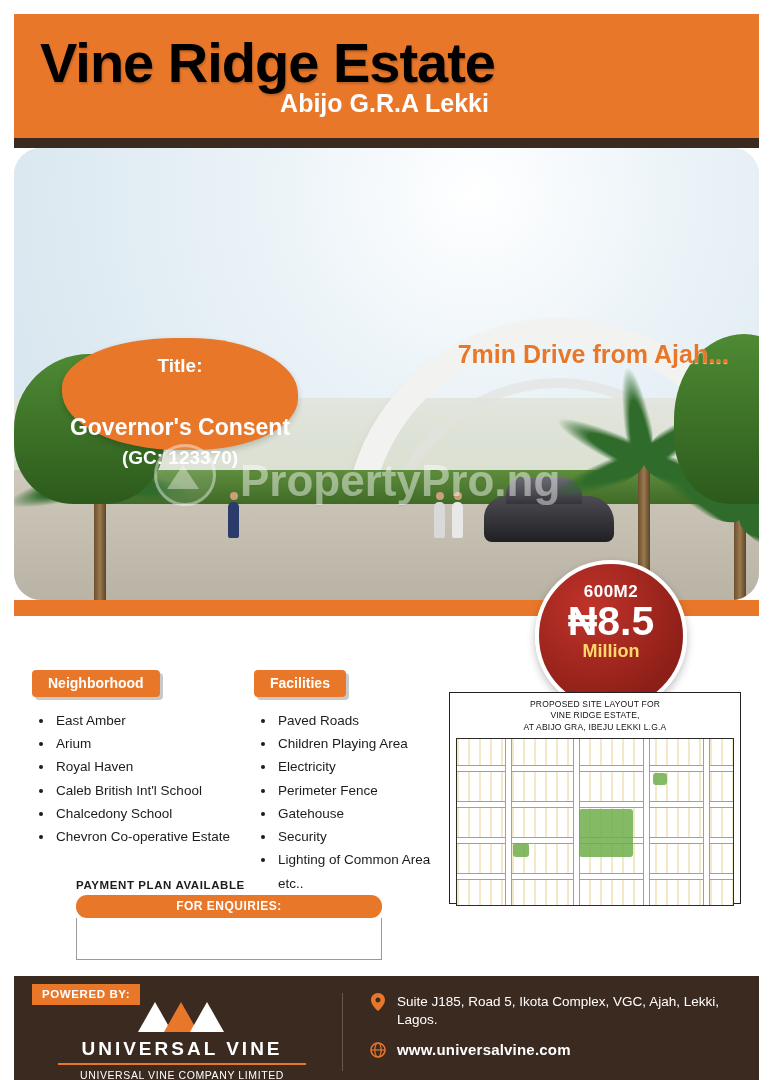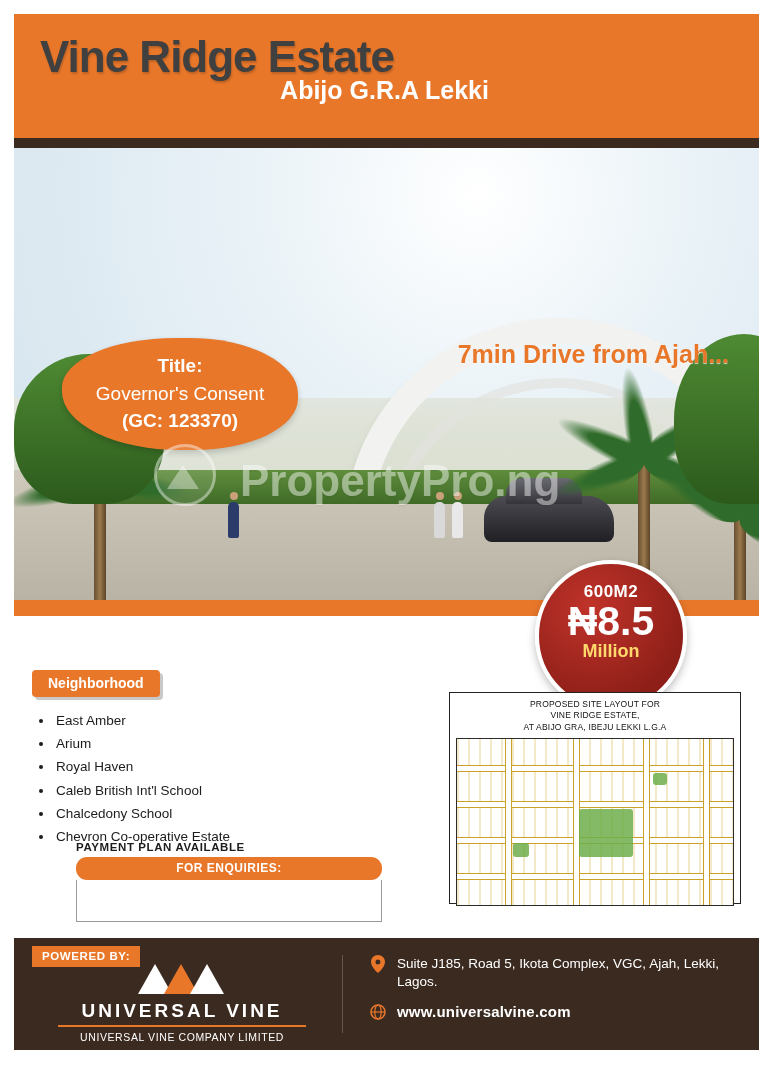--- a/index.html
+++ b/index.html
@@ -19,22 +19,22 @@
 
   
   .header {
     position: relative;
     background: #e8772a;
     height: 124px;
     padding: 8px 26px 0 26px;
     overflow: hidden;
   }
   .header .title {
-    color: #404040;
-    font-size: 44px;
+    color: #000000;
+    font-size: 56px;
     font-weight: bold;
     letter-spacing: -1px;
     line-height: 1.05;
     margin-top: 12px;
     text-shadow: 1px 2px 2px rgba(0,0,0,0.18);
   }
   .header .subtitle {
     color: #ffffff;
     font-size: 25px;
     font-weight: bold;
@@ -46,20 +46,21 @@
     height: 10px;
     background: #3b2a20;
   }
 
   
   .hero {
     position: relative;
     height: 452px;
     overflow: hidden;
     background: linear-gradient(#cfe3f0 0%, #e7eef2 42%, #dfe3d8 60%, #cfd8c4 100%);
+    border-radius: 27px;
   }
   .sky-glow {
     position: absolute; left: 0; top: 0; right: 0; height: 250px;
     background: radial-gradient(circle at 62% 18%, #ffffff 0%, #e9f2f7 45%, #d8e6ef 100%);
   }
   
   .arch {
     position: absolute;
     left: 330px; top: 170px;
     width: 430px; height: 340px;
@@ -192,21 +193,21 @@
     position: absolute; left: 48px; top: 190px;
     width: 236px; height: 112px;
     background: #e8772a;
     border-radius: 48% 46% 44% 50% / 44% 50% 46% 52%;
     color: #ffffff;
     text-align: center;
     padding-top: 14px;
     box-shadow: 0 3px 6px rgba(0,0,0,.18);
   }
   .title-badge .l1 { font-size: 19px; font-weight: bold; line-height: 1.45; }
-  .title-badge .l2 { font-size: 19px; font-weight: normal; line-height: 1.45; }
+  .title-badge .l2 { font-size: 23px; font-weight: bold; line-height: 1.45; margin-top: 31px; }
   .title-badge .l3 { font-size: 19px; font-weight: bold; line-height: 1.45; }
 
   .drive-text {
     position: absolute; right: 30px; top: 192px;
     color: #e8772a;
     font-size: 25px;
     font-weight: bold;
     text-shadow: 0 1px 1px rgba(255,255,255,.7);
   }
 
@@ -236,21 +237,21 @@
   
   .divider {
     height: 16px;
     background: #e8772a;
     margin-top: 0;
   }
 
   
   .content {
     position: relative;
-    height: 322px;
+    height: 360px;
     background: #ffffff;
     padding: 12px 18px 0 18px;
   }
   .col-head {
     display: inline-block;
     background: #e8772a;
     color: #ffffff;
     font-size: 14px;
     font-weight: bold;
     padding: 5px 16px 6px 16px;
@@ -502,20 +503,32 @@
         <ul>
           <li>East Amber</li>
           <li>Arium</li>
           <li>Royal Haven</li>
           <li>Caleb British Int'l School</li>
           <li>Chalcedony School</li>
           <li>Chevron Co-operative Estate</li>
         </ul>
       </div>
 
+      <div class="col">
+        <div class="col-head">Facilities</div>
+        <ul>
+          <li>Paved Roads</li>
+          <li>Children Playing Area</li>
+          <li>Electricity</li>
+          <li>Perimeter Fence</li>
+          <li>Gatehouse</li>
+          <li>Security</li>
+          <li>Lighting of Common Area etc..</li>
+        </ul>
+      </div>
     </div>
 
     <div class="map-box">
       <div class="map-title">
         <div>PROPOSED SITE LAYOUT FOR</div>
         <div>VINE RIDGE ESTATE,</div>
         <div>AT ABIJO GRA, IBEJU LEKKI L.G.A</div>
       </div>
       <div class="map-grid">
         <div class="map-road-h" style="top:26px"></div>

